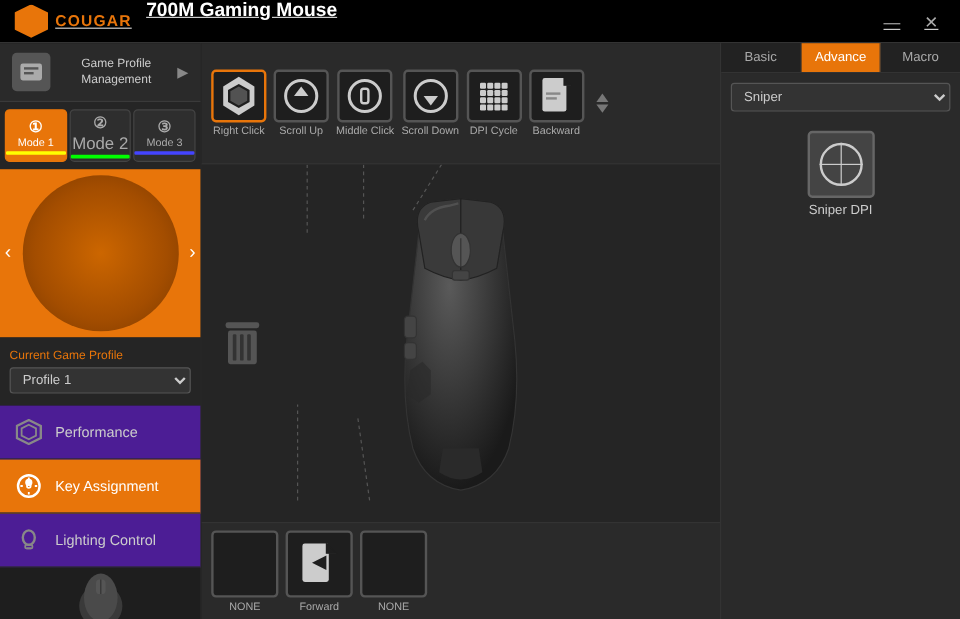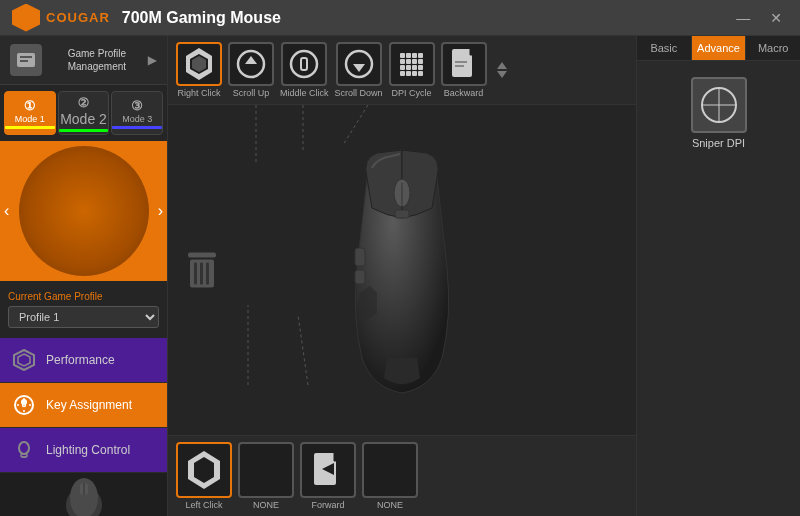--- a/index.html
+++ b/index.html
@@ -7,26 +7,26 @@
       width: 800px;
       height: 516px;
       background: #1a1a1a;
       font-family: Arial, sans-serif;
       overflow: hidden;
       color: #ccc;
     }
 
     
     .title-bar {
-      background: #404040;
+      background: #000000;
       height: 36px;
       display: flex;
-      align-items: center;
       padding: 0 12px;
       border-bottom: 1px solid #333;
+      text-decoration: underline;
     }
     .title-bar-logo {
       display: flex;
       align-items: center;
       gap: 6px;
     }
     .cougar-icon {
       width: 28px;
       height: 28px;
       background: #e8750a;
@@ -229,21 +229,21 @@
       flex: 1;
       display: flex;
       flex-direction: column;
       background: #252525;
     }
 
     
     .top-buttons-strip {
       display: flex;
       background: #2a2a2a;
-      padding: 6px 8px;
+      padding: 22px 8px;
       gap: 6px;
       align-items: center;
       border-bottom: 1px solid #333;
     }
     .key-button {
       display: flex;
       flex-direction: column;
       align-items: center;
       gap: 2px;
       cursor: pointer;
@@ -348,21 +348,21 @@
       justify-content: center;
     }
     .bottom-key-label {
       font-size: 9px;
       color: #aaa;
       text-align: center;
     }
 
     
     .right-panel {
-      width: 164px;
+      width: 200px;
       background: #2a2a2a;
       border-left: 1px solid #333;
       display: flex;
       flex-direction: column;
     }
     .right-tabs {
       display: flex;
       background: #222;
       border-bottom: 1px solid #333;
     }
@@ -719,29 +719,20 @@
           <line x1="80" y1="280" x2="80" y2="200" stroke="#555" stroke-width="1" stroke-dasharray="3,3"></line>
           <line x1="140" y1="280" x2="130" y2="210" stroke="#555" stroke-width="1" stroke-dasharray="3,3"></line>
         </svg>
 
       </div>
 
     </div>
 
     <div class="bottom-key-strip">
 
-      <div class="bottom-key-button">
-        <div class="bottom-key-box" style="border-color:#e8750a;">
-          <svg width="36" height="42" viewBox="0 0 36 42">
-            <polygon points="18,2 34,12 34,30 18,40 2,30 2,12" fill="#ccc"></polygon>
-            <polygon points="18,8 28,14 28,28 18,34 8,28 8,14" fill="#1e1e1e"></polygon>
-          </svg>
-        </div>
-        <span class="bottom-key-label">Left Click</span>
-      </div>
 
       <div class="bottom-key-button">
         <div class="bottom-key-box">
         </div>
         <span class="bottom-key-label">NONE</span>
       </div>
 
       <div class="bottom-key-button">
         <div class="bottom-key-box">
           <svg width="32" height="38" viewBox="0 0 32 38">
@@ -767,20 +758,26 @@
 
   <div class="right-panel">
 
     <div class="right-tabs">
       <div class="right-tab">Basic</div>
       <div class="right-tab active">Advance</div>
       <div class="right-tab">Macro</div>
     </div>
 
     <div class="right-panel-content">
+      <select class="right-select">
+        <option>Sniper</option>
+        <option>DPI+</option>
+        <option>DPI-</option>
+        <option>Fire</option>
+      </select>
 
       
       <div class="sniper-icon-area">
         <div class="sniper-icon-box">
           <div class="crosshair">
             <div class="crosshair-circle"></div>
             <div class="crosshair-h"></div>
             <div class="crosshair-v"></div>
           </div>
         </div>

